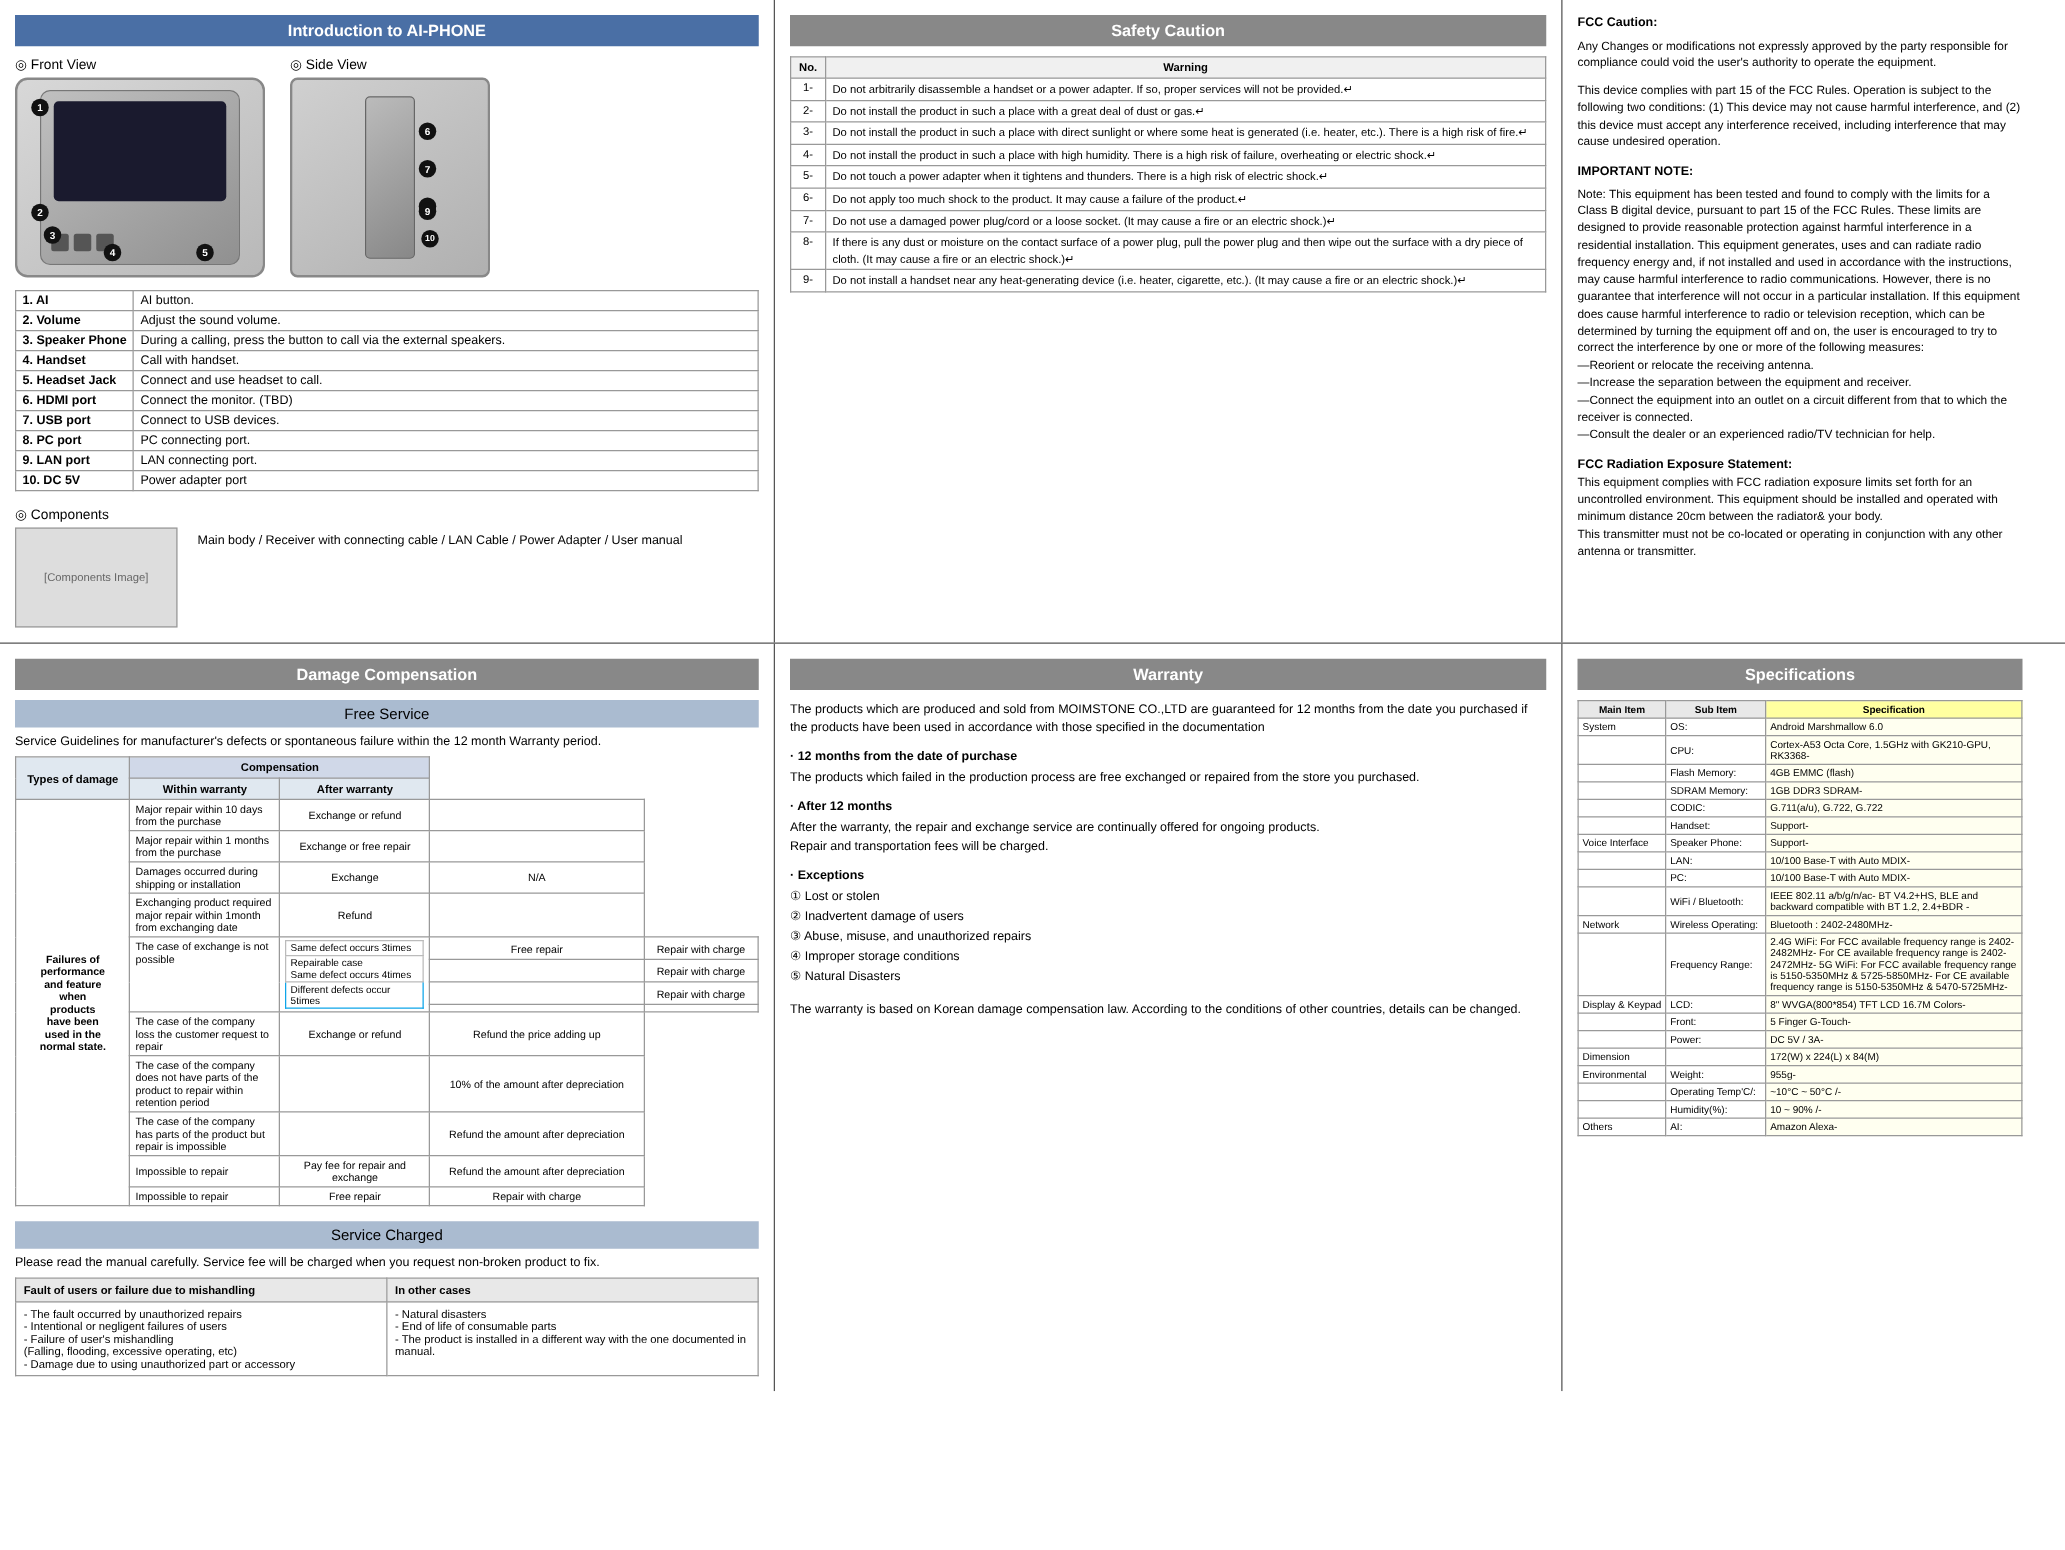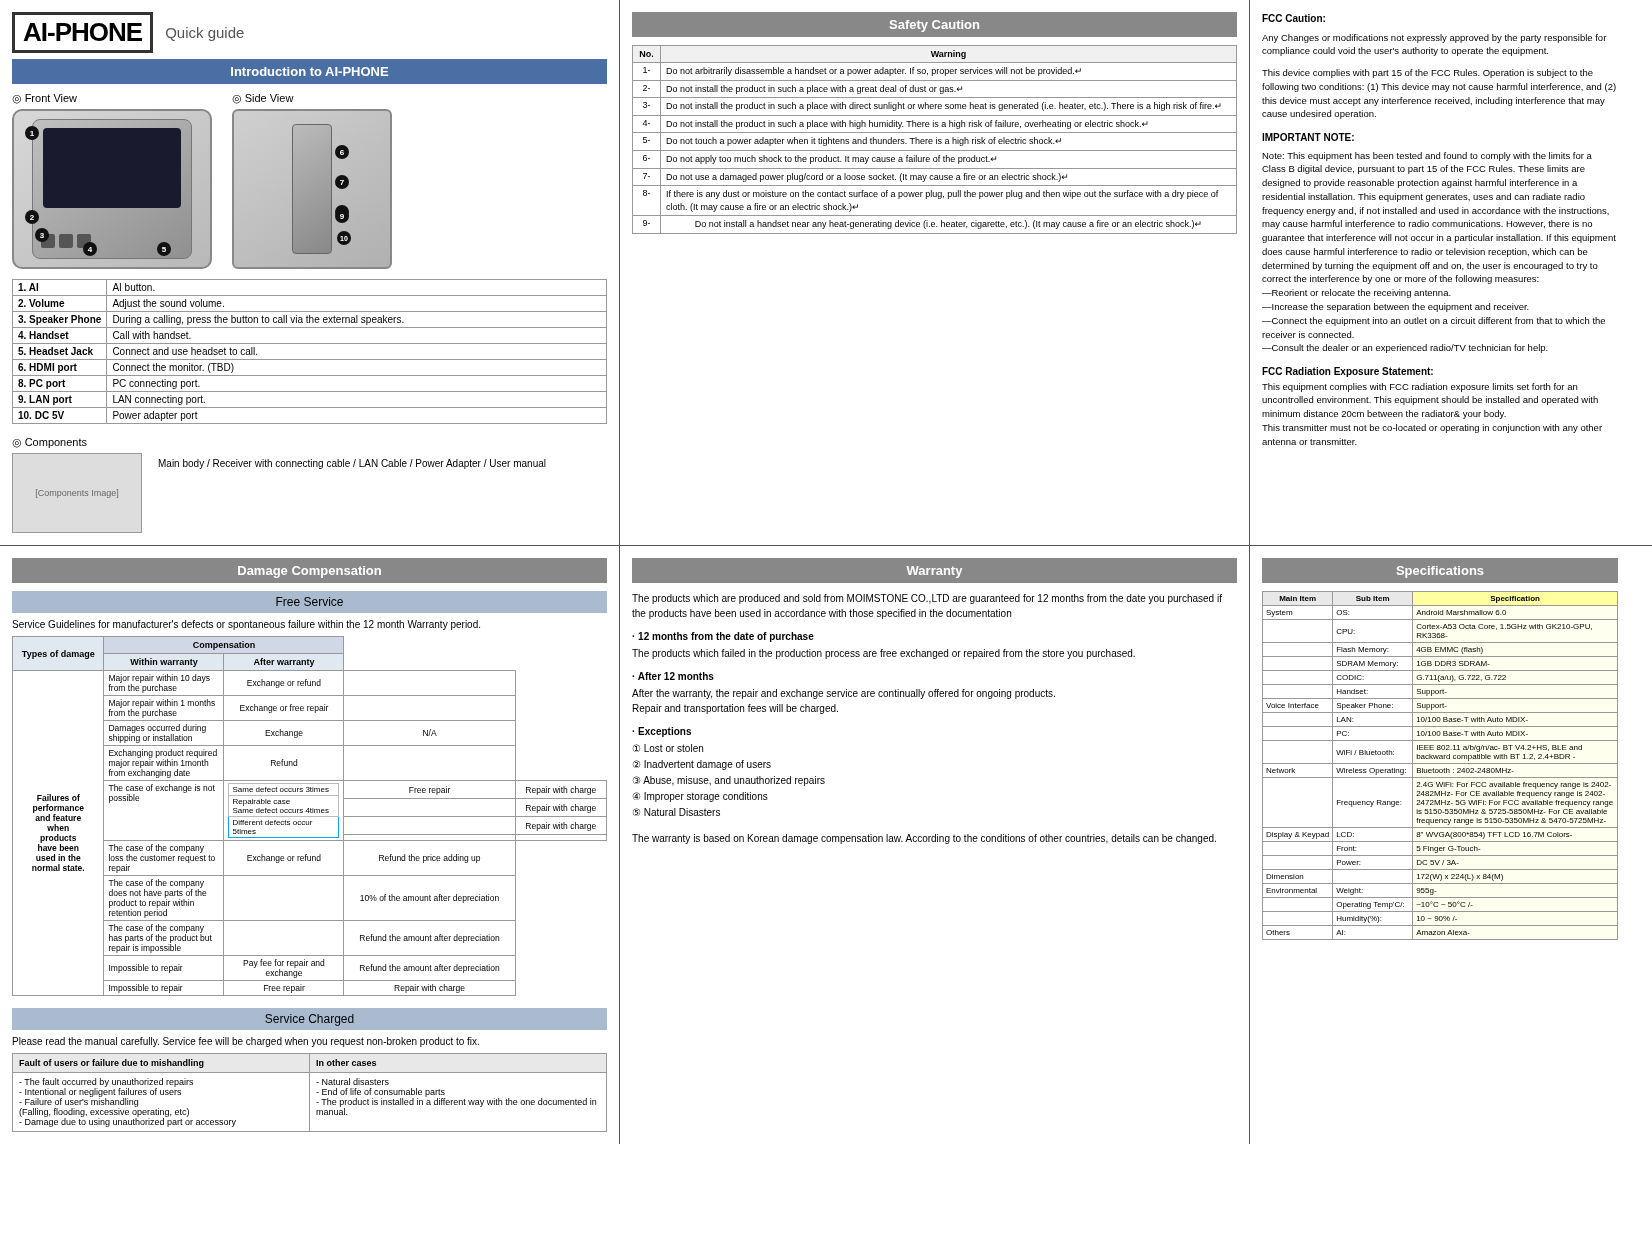--- a/index.html
+++ b/index.html
@@ -36,24 +36,20 @@
   </style>
 </head>
 <body>
 
 <div class="full-page">
 
   <div class="top-section">
 
     <div class="col col-border-r">
 
-      <div class="header-row">
-        <div class="ai-logo">AI-PHONE</div>
-        <div class="quick-text">Quick guide</div>
-      </div>
 
       <div class="sub-header-blue">Introduction to AI-PHONE</div>
 
       <div style="display:flex; gap:20px; margin-bottom:10px;">
 
         <div>
           <div style="font-size:11px; margin-bottom:4px;">◎ Front View</div>
           <div style="position:relative; width:200px; height:160px; background: linear-gradient(145deg, #d8d8d8, #b8b8b8); border:2px solid #888; border-radius:10px; display:flex; align-items:center; justify-content:center;">
 
             <div style="width:160px; height:140px; background: linear-gradient(145deg, #c0c0c0, #909090); border:1px solid #777; border-radius:8px; position:relative;">
@@ -109,20 +105,24 @@
             </tr>
             <tr>
               <td style="border:1px solid #999; padding:2px 5px; font-weight:bold; font-size:10px; white-space:nowrap;">5. Headset Jack</td>
               <td style="border:1px solid #999; padding:2px 5px; font-size:10px;">Connect and use headset to call.</td>
             </tr>
             <tr>
               <td style="border:1px solid #999; padding:2px 5px; font-weight:bold; font-size:10px; white-space:nowrap;">6. HDMI port</td>
               <td style="border:1px solid #999; padding:2px 5px; font-size:10px;">Connect the monitor. (TBD)</td>
             </tr>
             <tr>
+              <td style="border:1px solid #999; padding:2px 5px; font-weight:bold; font-size:10px; white-space:nowrap;">7. USB port</td>
+              <td style="border:1px solid #999; padding:2px 5px; font-size:10px;">Connect to USB devices.</td>
+            </tr>
+            <tr>
               <td style="border:1px solid #999; padding:2px 5px; font-weight:bold; font-size:10px; white-space:nowrap;">8. PC port</td>
               <td style="border:1px solid #999; padding:2px 5px; font-size:10px;">PC connecting port.</td>
             </tr>
             <tr>
               <td style="border:1px solid #999; padding:2px 5px; font-weight:bold; font-size:10px; white-space:nowrap;">9. LAN port</td>
               <td style="border:1px solid #999; padding:2px 5px; font-size:10px;">LAN connecting port.</td>
             </tr>
             <tr>
               <td style="border:1px solid #999; padding:2px 5px; font-weight:bold; font-size:10px; white-space:nowrap;">10. DC 5V</td>
               <td style="border:1px solid #999; padding:2px 5px; font-size:10px;">Power adapter port</td>
@@ -182,21 +182,21 @@
             <tr>
               <td style="border:1px solid #999; padding:2px 4px; text-align:center; vertical-align:top;">7-</td>
               <td style="border:1px solid #999; padding:2px 5px; vertical-align:top; line-height:1.4;">Do not use a damaged power plug/cord or a loose socket. (It may cause a fire or an electric shock.)↵</td>
             </tr>
             <tr>
               <td style="border:1px solid #999; padding:2px 4px; text-align:center; vertical-align:top;">8-</td>
               <td style="border:1px solid #999; padding:2px 5px; vertical-align:top; line-height:1.4;">If there is any dust or moisture on the contact surface of a power plug, pull the power plug and then wipe out the surface with a dry piece of cloth. (It may cause a fire or an electric shock.)↵</td>
             </tr>
             <tr>
               <td style="border:1px solid #999; padding:2px 4px; text-align:center; vertical-align:top;">9-</td>
-              <td style="border:1px solid #999; padding:2px 5px; vertical-align:top; line-height:1.4;text-align:center;">Do not install a handset near any heat-generating device (i.e. heater, cigarette, etc.). (It may cause a fire or an electric shock.)↵</td>
+              <td style="border:1px solid #999; padding:2px 5px; vertical-align:top; line-height:1.4;">Do not install a handset near any heat-generating device (i.e. heater, cigarette, etc.). (It may cause a fire or an electric shock.)↵</td>
             </tr>
           </tbody>
       </table>
 
     </div>
 
     <div class="col" style="font-size:9.5px; line-height:1.45;">
 
       <div style="font-weight:bold; margin-bottom:4px; font-size:10px;">FCC Caution:</div>
       <p style="margin-bottom:8px;">Any Changes or modifications not expressly approved by the party responsible for compliance could void the user's authority to operate the equipment.</p>

